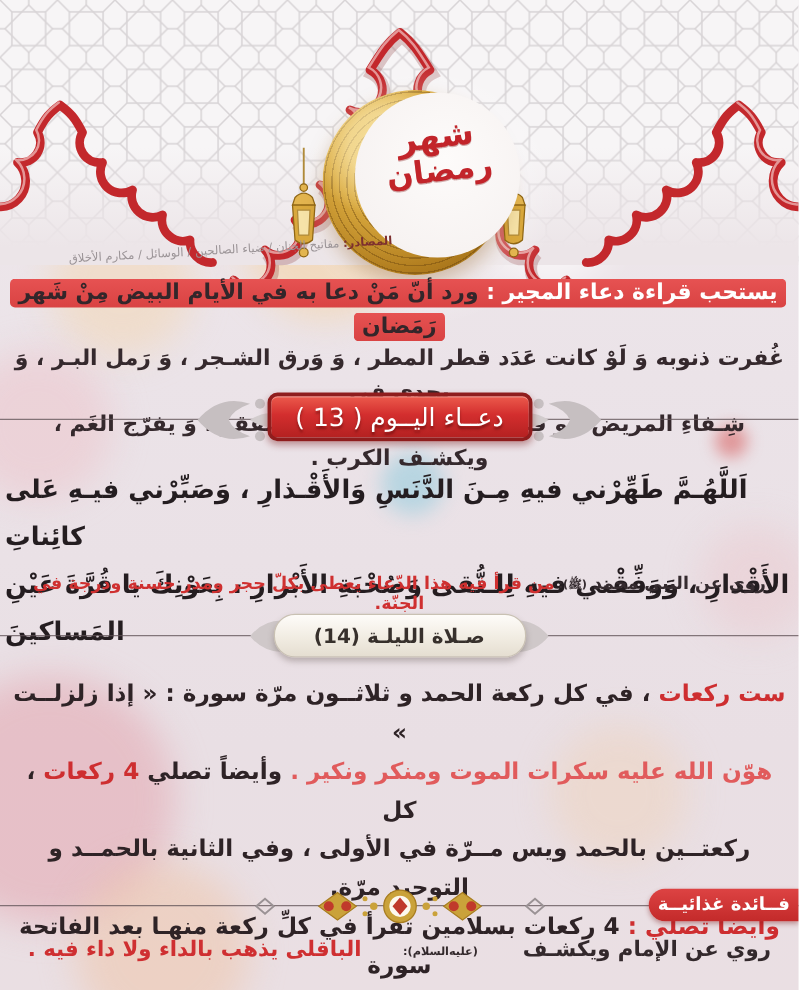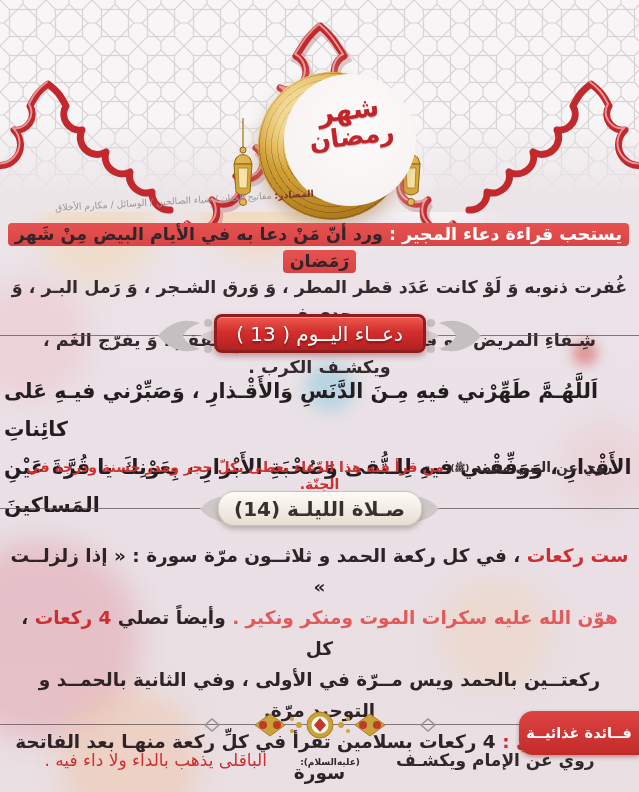--- a/index.html
+++ b/index.html
@@ -49,35 +49,35 @@
   .hadith{position:absolute;left:6px;right:6px;top:459px;text-align:center;font-size:14px;}
   .hadith .pfx{color:#352b2f;font-weight:bold;}
   .hadith .red{color:#cf3030;font-weight:bold;}
   .honorific{font-size:9px;color:#4e4347;vertical-align:1px;}
   .pill-row{position:absolute;left:0;right:0;top:490px;height:42px;}
   .night-pill{position:absolute;left:50%;top:1px;transform:translateX(-50%);
     min-width:168px;height:33px;padding:0 16px;border:1px solid #c9c1b3;border-radius:17px;
     background:linear-gradient(180deg,#fefcf9 0%,#f1ece2 55%,#e5ded1 100%);
     box-shadow:0 3px 5px rgba(90,75,70,.35);
     display:flex;align-items:center;justify-content:center;
-    color:#37302c;font-size:20px;font-weight:bold;}
+    color:#37302c;font-size:16px;font-weight:bold;}
   .p2{position:absolute;left:10px;right:10px;top:540px;text-align:center;
     font-size:18.5px;font-weight:bold;color:#2e2326;line-height:31px;}
   .p2 .red{color:#ce2e30;}
   .p2 .softred{color:#e15b5c;}
   .divider-row{position:absolute;left:0;right:0;top:704px;height:44px;}
   .ornament{position:absolute;left:50%;top:4px;transform:translateX(-50%);}
-  .benefit-pill{position:absolute;right:0;top:7px;width:120px;height:44px;
+  .benefit-pill{position:absolute;right:0;top:7px;width:120px;height:26px;
     border-radius:14px 0 0 14px;background:linear-gradient(180deg,#dd4343,#c32a2a);
     box-shadow:0 2px 4px rgba(120,20,20,.4);
     display:flex;align-items:center;justify-content:center;
     color:#fff;font-size:14.5px;font-weight:bold;}
   .final{position:absolute;left:6px;right:6px;top:750px;text-align:center;font-size:17px;}
   .final .pfx{color:#33292c;font-weight:bold;margin-left:30px;}
-  .final .red{color:#cf2f31;font-weight:normal;}
+  .final .red{color:#cf2f31;font-weight:bold;}
 </style>
 </head>
 <body>
 
 <div class="page">
 
   <div class="bokeh" style="left:195px;top:125px;width:130px;height:130px;background:rgba(246,210,158,.55);"></div>
   <div class="bokeh" style="left:40px;top:170px;width:115px;height:115px;background:rgba(243,214,175,.5);"></div>
   <div class="bokeh" style="left:390px;top:130px;width:100px;height:100px;background:rgba(255,255,255,.6);"></div>
   <div class="bokeh" style="left:-30px;top:280px;width:120px;height:120px;background:rgba(238,190,198,.45);"></div>

